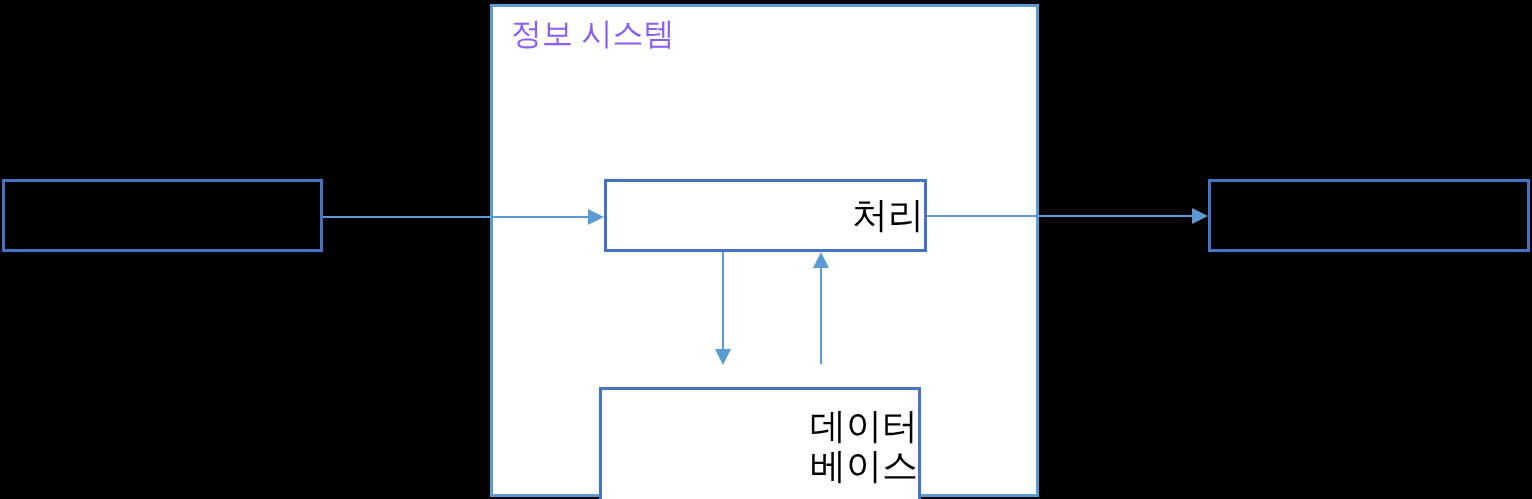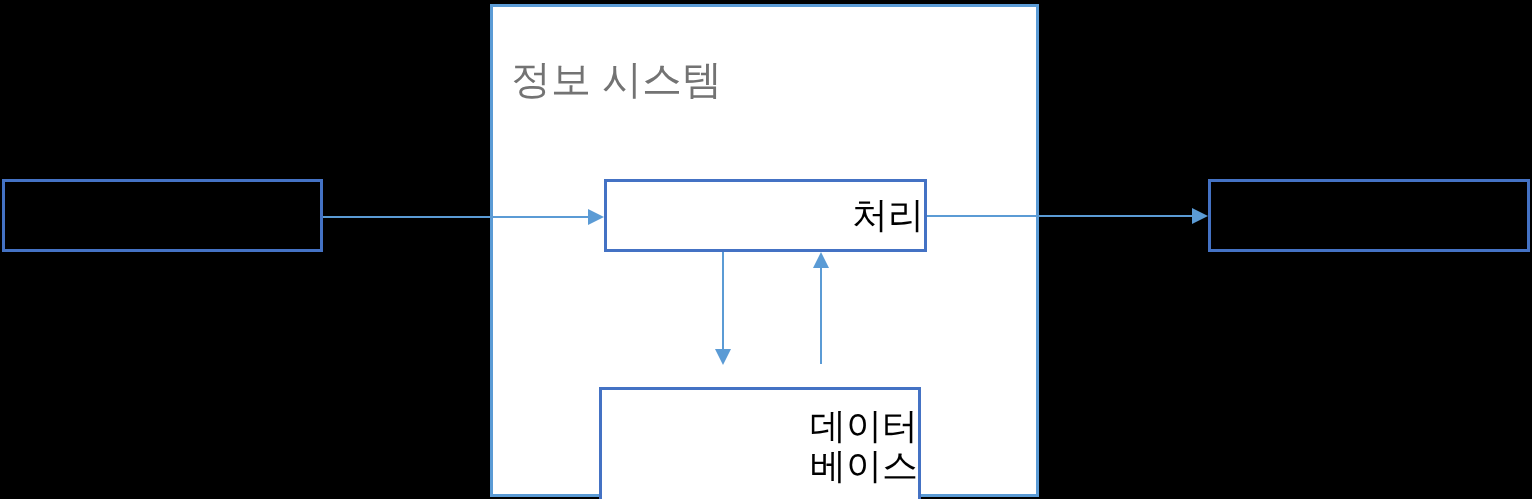--- a/index.html
+++ b/index.html
@@ -39,24 +39,23 @@
     top: 4px;
     width: 549px;
     height: 493px;
     background: #FFFFFF;
     border: 3px solid #5B9BD5;
   }
   .system-title {
     position: absolute;
     left: 18px;
     top: 6px;
-    font-size: 40px;
-    color: #737373;
+    font-size: 31px;
+    color: #8b5cf6;
     white-space: nowrap;
-    margin-top: 39px;
   }
   .input-box {
     left: 2px;
     top: 179px;
     width: 321px;
     height: 73px;
   }
   .output-box {
     left: 1208px;
     top: 179px;

